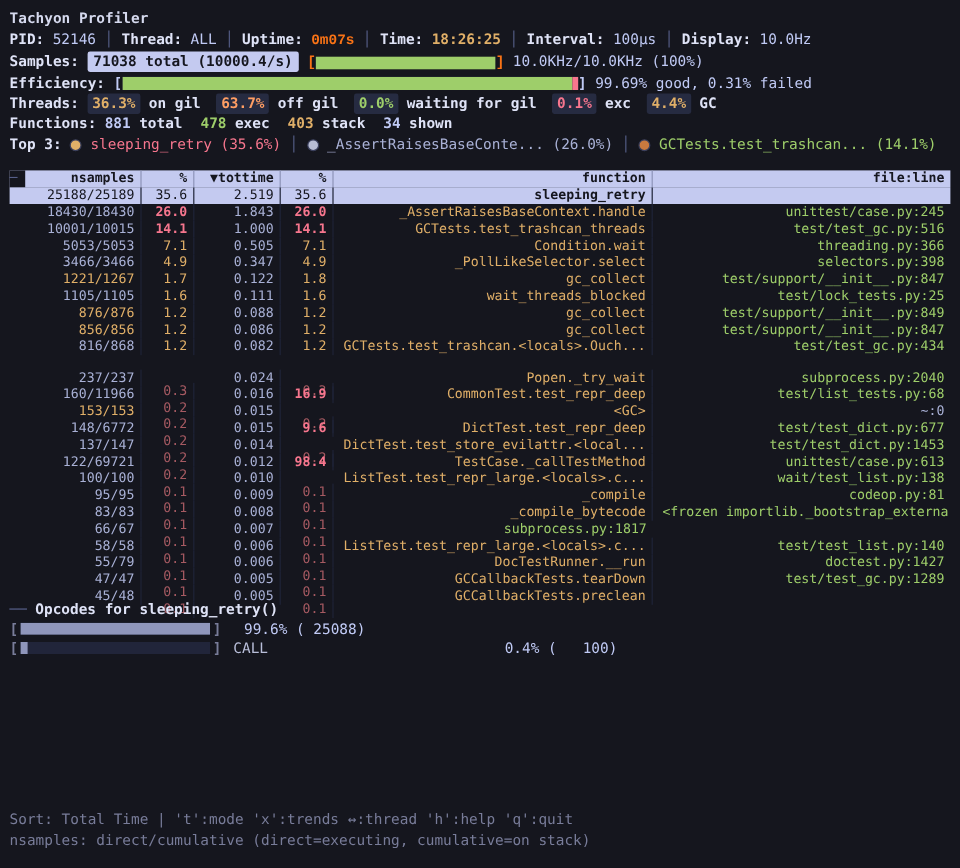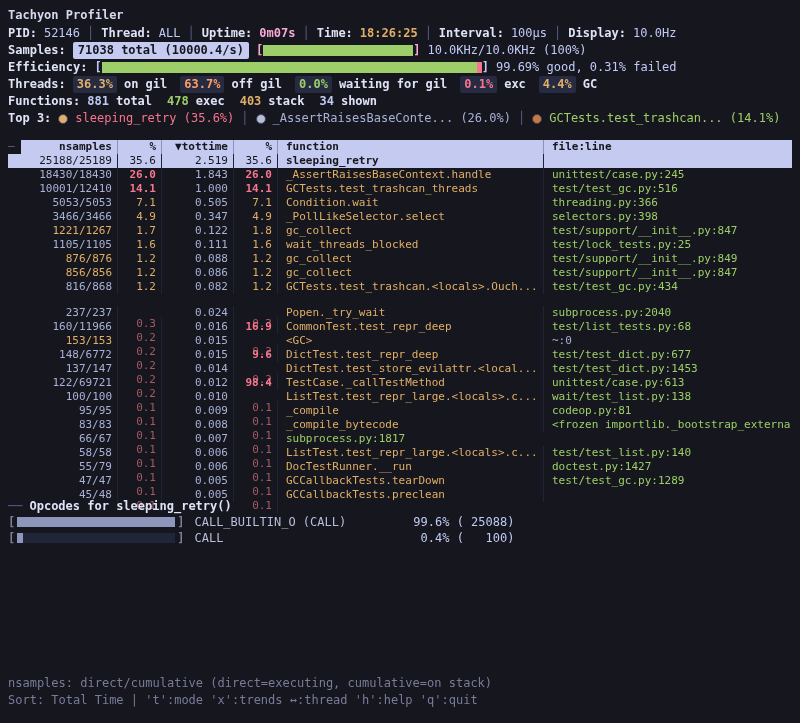--- a/index.html
+++ b/index.html
@@ -13,21 +13,21 @@
   }
   .screen { position: relative; height: 100%; padding: 7px 8px; }
 
   .line { display: flex; align-items: baseline; column-gap: 7px; line-height: 17px; white-space: nowrap; }
   .line > span { white-space: pre; }
 
   .title-line { font-weight: bold; color: #d5d9ee; margin-bottom: 1px; }
   .lbl { color: #dfe3f7; font-weight: bold; }
   .bright { color: #c0caf5; }
   .sep { color: #565f89; }
-  .green { color: #f9a8d4; font-weight: bold; }
+  .green { color: #f97316; font-weight: bold; font-family: Liberation Mono, monospace; }
   .yellow { color: #e0af68; font-weight: bold; }
 
   .chip { background: #c4caf0; color: #15161e; font-weight: bold; padding: 0 5px; border-radius: 2px; }
   .chip-dark { background: #262b41; padding: 0 4px; font-weight: bold; border-radius: 2px; }
 
   
   .bar { display: inline-flex; align-items: center; }
   .bracket { font-weight: bold; }
   .btrack { display: inline-flex; height: 11px; background: #20243a; overflow: hidden; align-self: center; }
   .w150 { width: 150px; } .w380 { width: 380px; }
@@ -40,21 +40,21 @@
 
   
   .tbl { margin-top: 13px; }
   .trow {
     display: grid;
     grid-template-columns: 110px 44px 72px 44px 266px 1fr;
     height: 14px; line-height: 14px; font-size: 11px; align-items: center;
   }
   .trow > span { white-space: pre; overflow: hidden; border-right: 1px solid #1f2338; padding-right: 5px; height: 14px; }
   .trow .c1, .trow .c2, .trow .c3, .trow .c4 { text-align: right; }
-  .trow .c5, .trow .c6 { padding-left: 8px; }
+  .trow .c5, .trow .c6 { padding-left: 8px; text-align: right; }
   .trow .c6 { border-right: none; }
   .c1, .c3 { color: #a9b1d6; }
   .c5 { color: #e0af68; }
   .c6 { color: #9ece6a; }
   .p-hi  { color: #f7768e !important; font-weight: bold; }
   .p-mid { color: #e0af68 !important; }
   .p-lo  { color: #a65a62 !important; margin-top: 23px; }
   .gc    { color: #e0af68 !important; }
   .dim-file { color: #a9b1d6 !important; }
 
@@ -175,21 +175,21 @@
   <div class="trow">
     <span class="c1">18430/18430</span>
     <span class="c2 p-hi">26.0</span>
     <span class="c3">1.843</span>
     <span class="c4 p-hi">26.0</span>
     <span class="c5">_AssertRaisesBaseContext.handle</span>
     <span class="c6">unittest/case.py:245</span>
   </div>
 
   <div class="trow">
-    <span class="c1">10001/12410</span>
+    <span class="c1">10001/10015</span>
     <span class="c2 p-hi">14.1</span>
     <span class="c3">1.000</span>
     <span class="c4 p-hi">14.1</span>
     <span class="c5">GCTests.test_trashcan_threads</span>
     <span class="c6">test/test_gc.py:516</span>
   </div>
 
   <div class="trow">
     <span class="c1">5053/5053</span>
     <span class="c2 p-mid">7.1</span>
@@ -384,34 +384,33 @@
       <span class="dash">──</span>
       <span class="optitle">Opcodes for sleeping_retry()</span>
     </div>
     <div id="opcodes-list">
   <div class="oprow">
     <span class="bracket">[</span>
     <span class="obar">
       <span class="ofill" style="width: 99.6%;"></span>
     </span>
     <span class="bracket">]</span>
-    <span class="opname">CALL_BUILTIN_O (CALL)</span>
     <span class="oppct">99.6% ( 25088)</span>
   </div>
 
   <div class="oprow">
     <span class="bracket">[</span>
     <span class="obar">
       <span class="ofill" style="width: 0.4%;"></span>
     </span>
     <span class="bracket">]</span>
     <span class="opname">CALL</span>
     <span class="oppct">0.4% (   100)</span>
   </div>
 </div>
   </div>
 
   <div class="footer">
+    <div>Sort: Total Time | 't':mode 'x':trends ↔:thread 'h':help 'q':quit</div>
     <div>nsamples: direct/cumulative (direct=executing, cumulative=on stack)</div>
-    <div>Sort: Total Time | 't':mode 'x':trends ↔:thread 'h':help 'q':quit</div>
   </div>
 
 </div>
 
 </body></html>

